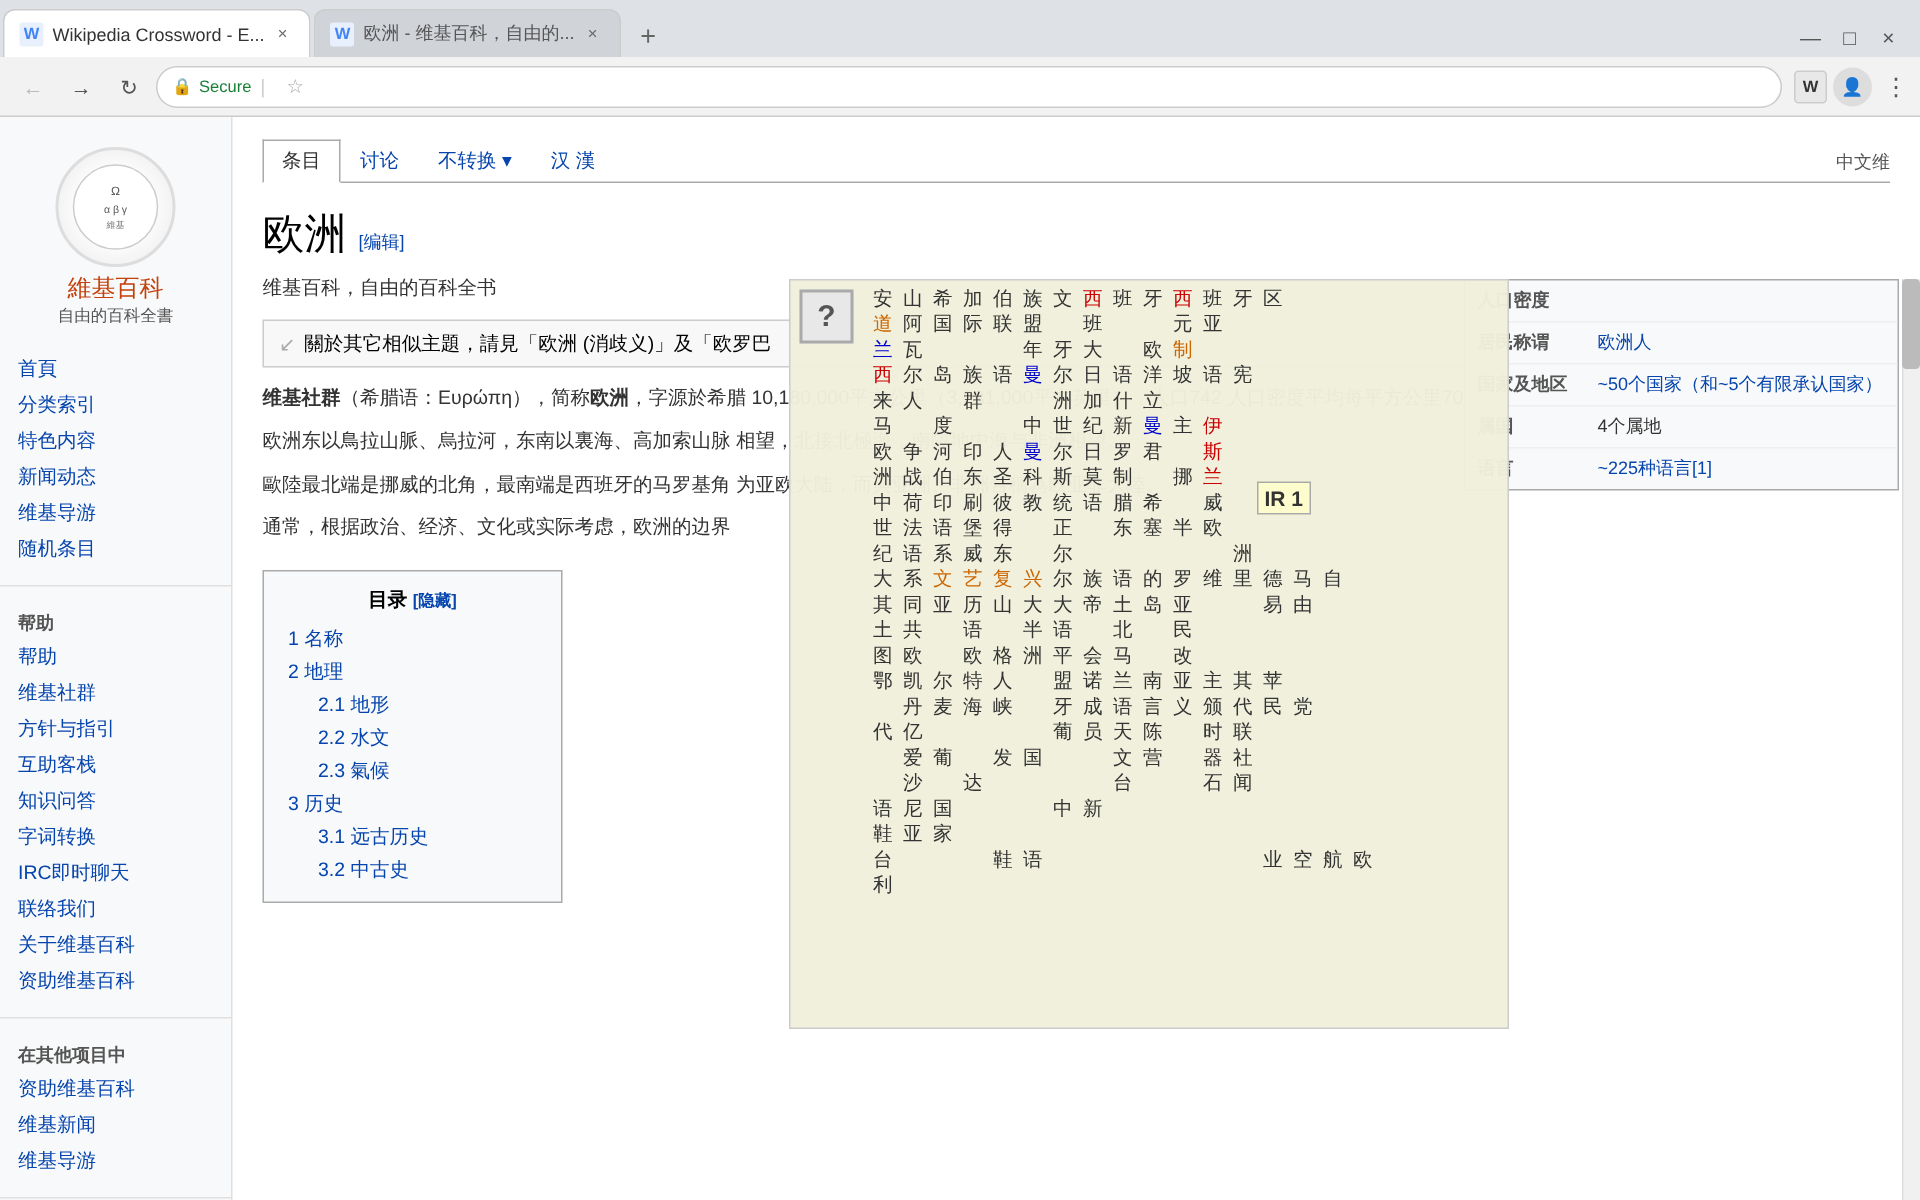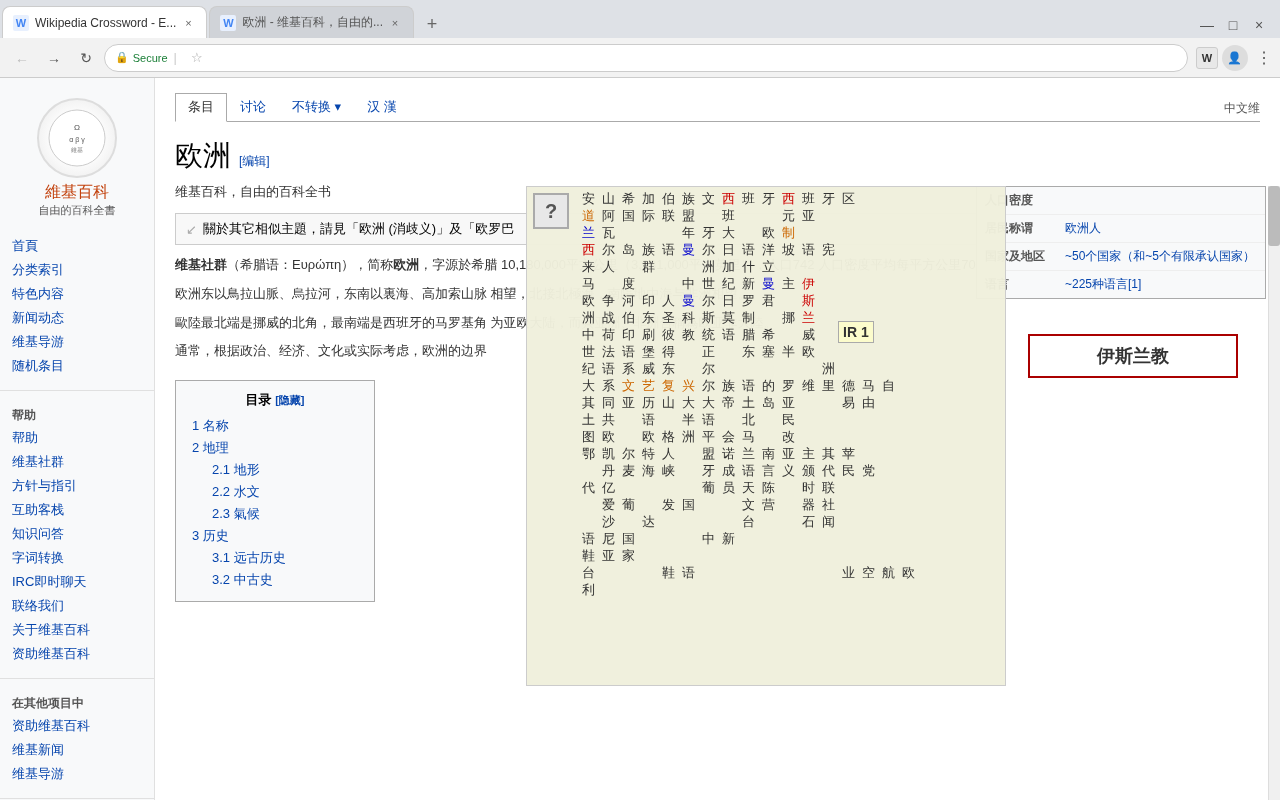--- a/index.html
+++ b/index.html
@@ -237,20 +237,24 @@
         <div class="infobox-label">人口密度</div>
       </div>
       <div class="infobox-row" style="padding:5px 8px;">
         <div class="infobox-label">居民称谓</div>
         <div class="infobox-value"><a>欧洲人</a></div>
       </div>
       <div class="infobox-row" style="padding:5px 8px;">
         <div class="infobox-label">国家及地区</div>
         <div class="infobox-value"><a>~50个国家（和~5个有限承认国家）</a></div>
       </div>
+      <div class="infobox-row" style="padding:5px 8px;">
+        <div class="infobox-label">属国</div>
+        <div class="infobox-value">4个属地</div>
+      </div>
       <div class="infobox-row" style="padding:5px 8px; border-bottom:none;">
         <div class="infobox-label">语言</div>
         <div class="infobox-value"><a>~225种语言[1]</a></div>
       </div>
     </div>
 
     <div class="crossword-overlay">
       <div class="crossword-help-btn">?</div>
 
       <div style="position:absolute; top:134px; left:311px; font-size:14px; font-weight:bold; color:#333; z-index:13; background:rgba(255,255,200,0.8); padding:2px 4px; border:1px solid #aaa;">IR 1</div>
@@ -493,22 +497,19 @@
         <span class="cw-text" style="top:379px;left:155px">语</span>
         <span class="cw-text" style="top:379px;left:315px">业</span>
         <span class="cw-text" style="top:379px;left:335px">空</span>
         <span class="cw-text" style="top:379px;left:355px">航</span>
         <span class="cw-text" style="top:379px;left:375px">欧</span>
 
         <span class="cw-text" style="top:396px;left:55px">利</span>
       </div>
     </div>
 
-    <div style="position:absolute; top:256px; left:1028px; width:210px; height:44px; border:2px solid #a00; background:#fff; display:flex; align-items:center; justify-content:center; z-index:12;">
-      <span class="crossword-answer-text">伊斯兰教</span>
-    </div>
 
     <div class="wiki-scroll-track">
       <div class="wiki-scroll-thumb"></div>
     </div>
 
   </div>
 </div>
 
 </body></html>

